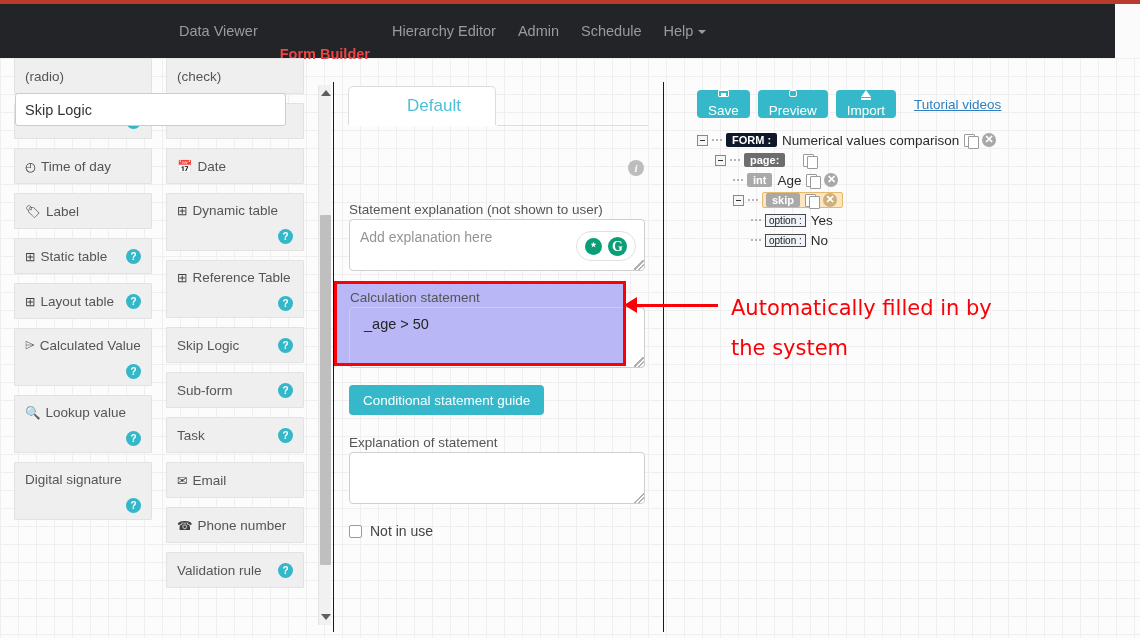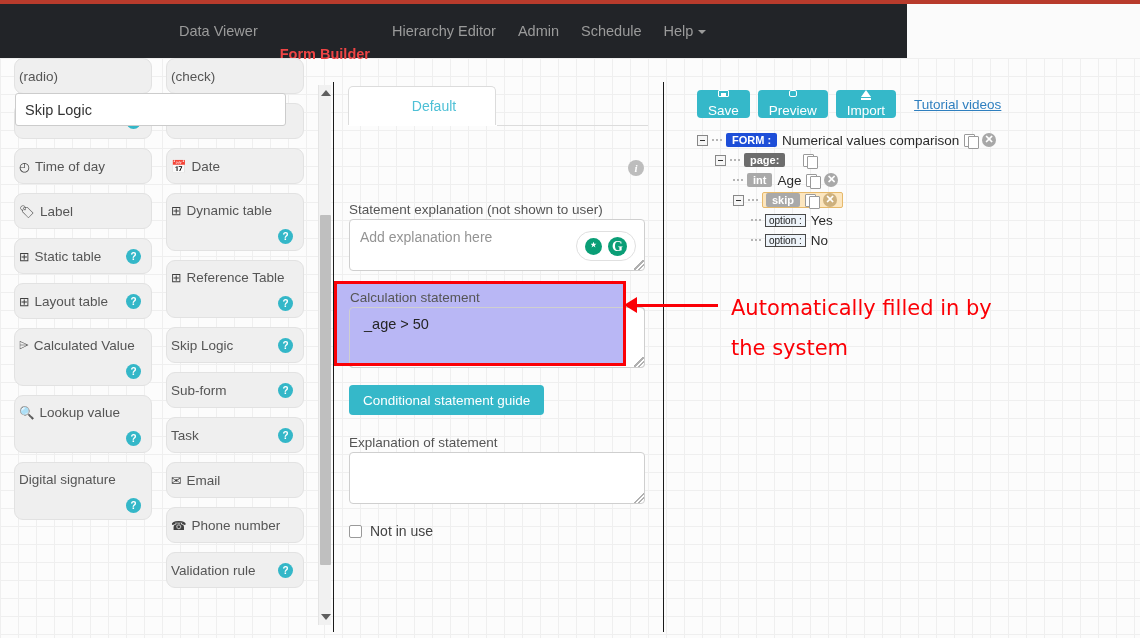--- a/index.html
+++ b/index.html
@@ -22,21 +22,21 @@
       linear-gradient(to bottom, #efefef 1px, transparent 1px);
     background-size: 18px 18px;
   }
 
   
   .topstripe {
     position: absolute; left: 0; top: 0; width: 1140px; height: 4px;
     background: #b83b2c;
   }
   .navbar {
-    position: absolute; left: 0; top: 4px; width: 907px; height: 54px;
+    position: absolute; left: 0; top: 4px; width: 1115px; height: 54px;
     background: #222428;
   }
   .nav-items {
     position: absolute; left: 168px; top: 0; height: 54px;
     display: flex; align-items: center; gap: 0;
   }
   .nav-item {
     color: #9b9b9b; font-size: 14.5px; padding: 0 11px; line-height: 54px;
     cursor: pointer; white-space: nowrap;
   }
@@ -51,23 +51,23 @@
   .palette {
     position: absolute; left: 0; top: 58px; width: 318px; height: 572px;
     overflow: hidden;
   }
   .pal-col {
     position: absolute; width: 138px;
   }
   .pal-col.left  { left: 14px; }
   .pal-col.right { left: 166px; }
   .pal-item {
-    background: #efefef; border: 1px solid #e2e2e2; border-radius: 9px;
+    background: #efefef; border: 1px solid #e2e2e2; border-radius: 1px;
     color: #555; font-size: 13.5px;
-    padding: 9px 10px 9px 4px;
+    padding: 9px 10px 9px 10px;
     position: relative;
     margin-bottom: 9px;
     min-height: 36px;
     display: flex; align-items: center;
     cursor: pointer;
   }
   .pal-item.tall { min-height: 58px; align-items: flex-start; padding-top: 9px; }
   .pal-label { display: inline-flex; align-items: center; gap: 5px; }
   .pal-ico { font-size: 12.5px; color: #3f3f3f; display: inline-block; }
   .help-dot {
@@ -103,21 +103,21 @@
     position: absolute; left: 663px; top: 82px; width: 1px; height: 550px;
     background: #1a1a1a;
   }
 
   
   .editor { position: absolute; left: 334px; top: 58px; width: 329px; height: 572px; }
 
   .tabs { position: absolute; left: 14px; top: 28px; width: 300px; height: 40px; }
   .tab {
     position: absolute; top: 0; height: 40px; line-height: 38px;
-    text-align: center; font-size: 14px; color: #4ec0d6; cursor: pointer; padding-left: 24px;
+    text-align: center; font-size: 17px; color: #4ec0d6; cursor: pointer; padding-left: 24px;
   }
   .tab.t1 {
     left: 0; width: 148px;
     background: #ffffff; border: 1px solid #dcdcdc; border-bottom: none;
     border-radius: 5px 5px 0 0;
   }
   .tab.t2 { left: 154px; width: 148px; }
   .tabs-underline {
     position: absolute; left: 14px; top: 67px; width: 300px; height: 1px;
     background: #dcdcdc;
@@ -268,21 +268,21 @@
     position: relative; cursor: pointer; flex: 0 0 auto;
   }
   .toggle::before {
     content: ""; position: absolute; left: 2px; top: 4px; width: 5px; height: 1px; background: #333;
   }
   .dots { width: 10px; height: 1px; border-top: 2px dotted #b5b5b5; flex: 0 0 auto; }
   .tag {
     display: inline-block; color: #fff; font-size: 11px; font-weight: bold;
     padding: 1px 6px; border-radius: 2px; white-space: nowrap;
   }
-  .tag.form { background: #1d4ed8; }
+  .tag.form { background: #0f172a; }
   .tag.page { background: #6d6d6d; }
   .tag.int  { background: #a9a9a9; }
   .tag.skip { background: #a9a9a9; }
   .tag.option {
     background: #eef4fa; color: #222; font-weight: normal; font-size: 10px;
     border: 1px solid #4a4a4a; padding: 0px 3px; border-radius: 0;
   }
   .tlabel { font-size: 13.5px; color: #2a2a2a; white-space: nowrap; }
   .copy-ic {
     width: 13px; height: 13px; position: relative; cursor: pointer; flex: 0 0 auto;

